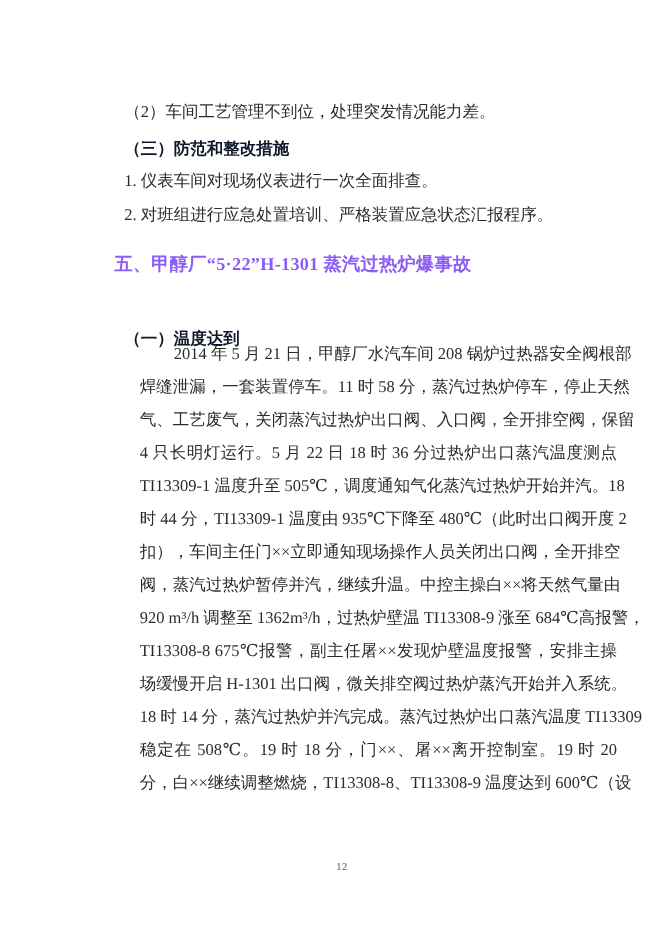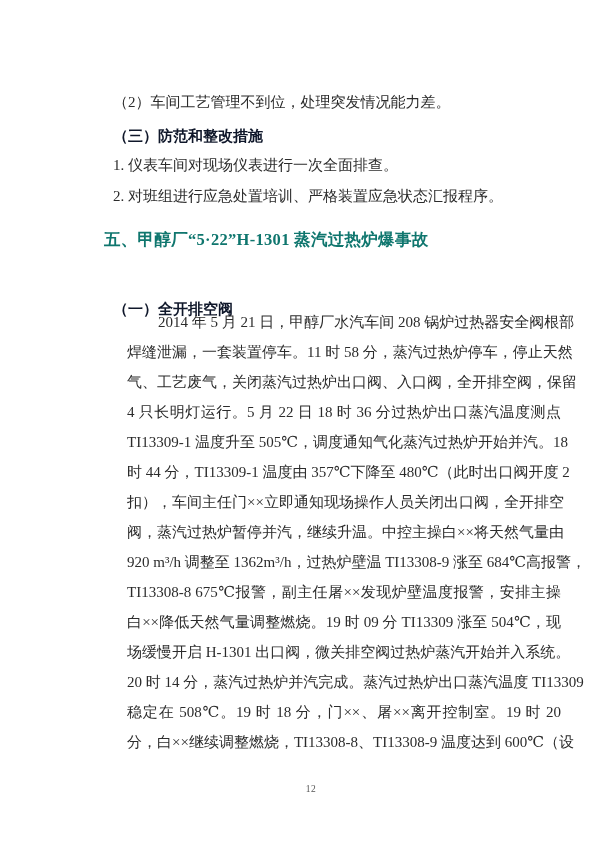--- a/index.html
+++ b/index.html
@@ -22,21 +22,21 @@
     color: #2b2b2b;
   }
   .ind2 { padding-left: 30px; }
   .bold { font-weight: 700; color: #0f172a; }
   .sec-title {
     position: absolute;
     left: 0; width: 434px;
     padding-left: 21px;
     font-size: 16.5px;
     font-weight: 700;
-    color: #0f766e;
+    color: #8b5cf6;
     white-space: nowrap;
     letter-spacing: 0.3px;
   }
   .body-block { position: absolute; left: 0; width: 434px; }
   .body-line {
     height: 30px;
     line-height: 30px;
     font-size: 15px;
     white-space: nowrap;
     text-align: justify;
@@ -77,36 +77,35 @@
     <p class="para ind2" style="top: 76px;">（2）车间工艺管理不到位，处理突发情况能力差。</p>
 
     <p class="para ind2 bold" style="top: 110px;">（三）防范和整改措施</p>
 
     <p class="para ind2" style="top: 139px;">1. 仪表车间对现场仪表进行一次全面排查。</p>
 
     <p class="para ind2" style="top: 170px;">2. 对班组进行应急处置培训、严格装置应急状态汇报程序。</p>
 
     <h2 class="sec-title" style="top: 229px; margin: 0;">五、甲醇厂“5·22”H-1301 蒸汽过热炉爆事故</h2>
 
-    <p class="para ind2 bold" style="top: 283px;">（一）全开排空阀</p>
+    <p class="para ind2 bold" style="top: 283px;">（一）温度达到</p>
 
     <div class="body-block" style="top: 307px; margin-left: 44px;">
       <div class="body-line first-line">2014 年 5 月 21 日，甲醇厂水汽车间 208 锅炉过热器安全阀根部</div>
       <div class="body-line">焊缝泄漏，一套装置停车。11 时 58 分，蒸汽过热炉停车，停止天然</div>
       <div class="body-line">气、工艺废气，关闭蒸汽过热炉出口阀、入口阀，全开排空阀，保留</div>
       <div class="body-line">4 只长明灯运行。5 月 22 日 18 时 36 分过热炉出口蒸汽温度测点</div>
       <div class="body-line">TI13309-1 温度升至 505℃，调度通知气化蒸汽过热炉开始并汽。18</div>
-      <div class="body-line">时 44 分，TI13309-1 温度由 357℃下降至 480℃（此时出口阀开度 2</div>
+      <div class="body-line">时 44 分，TI13309-1 温度由 935℃下降至 480℃（此时出口阀开度 2</div>
       <div class="body-line">扣），车间主任门××立即通知现场操作人员关闭出口阀，全开排空</div>
       <div class="body-line">阀，蒸汽过热炉暂停并汽，继续升温。中控主操白××将天然气量由</div>
       <div class="body-line">920 m³/h 调整至 1362m³/h，过热炉壁温 TI13308-9 涨至 684℃高报警，</div>
       <div class="body-line">TI13308-8 675℃报警，副主任屠××发现炉壁温度报警，安排主操</div>
-      <div class="body-line">白××降低天然气量调整燃烧。19 时 09 分 TI13309 涨至 504℃，现</div>
       <div class="body-line">场缓慢开启 H-1301 出口阀，微关排空阀过热炉蒸汽开始并入系统。</div>
-      <div class="body-line">20 时 14 分，蒸汽过热炉并汽完成。蒸汽过热炉出口蒸汽温度 TI13309</div>
+      <div class="body-line">18 时 14 分，蒸汽过热炉并汽完成。蒸汽过热炉出口蒸汽温度 TI13309</div>
       <div class="body-line">稳定在 508℃。19 时 18 分，门××、屠××离开控制室。19 时 20</div>
       <div class="body-line">分，白××继续调整燃烧，TI13308-8、TI13308-9 温度达到 600℃（设</div>
     </div>
 
   </div>
 
   <div class="page-number">12</div>
 
   <div class="watermark">
     <span class="wechat-icon">

